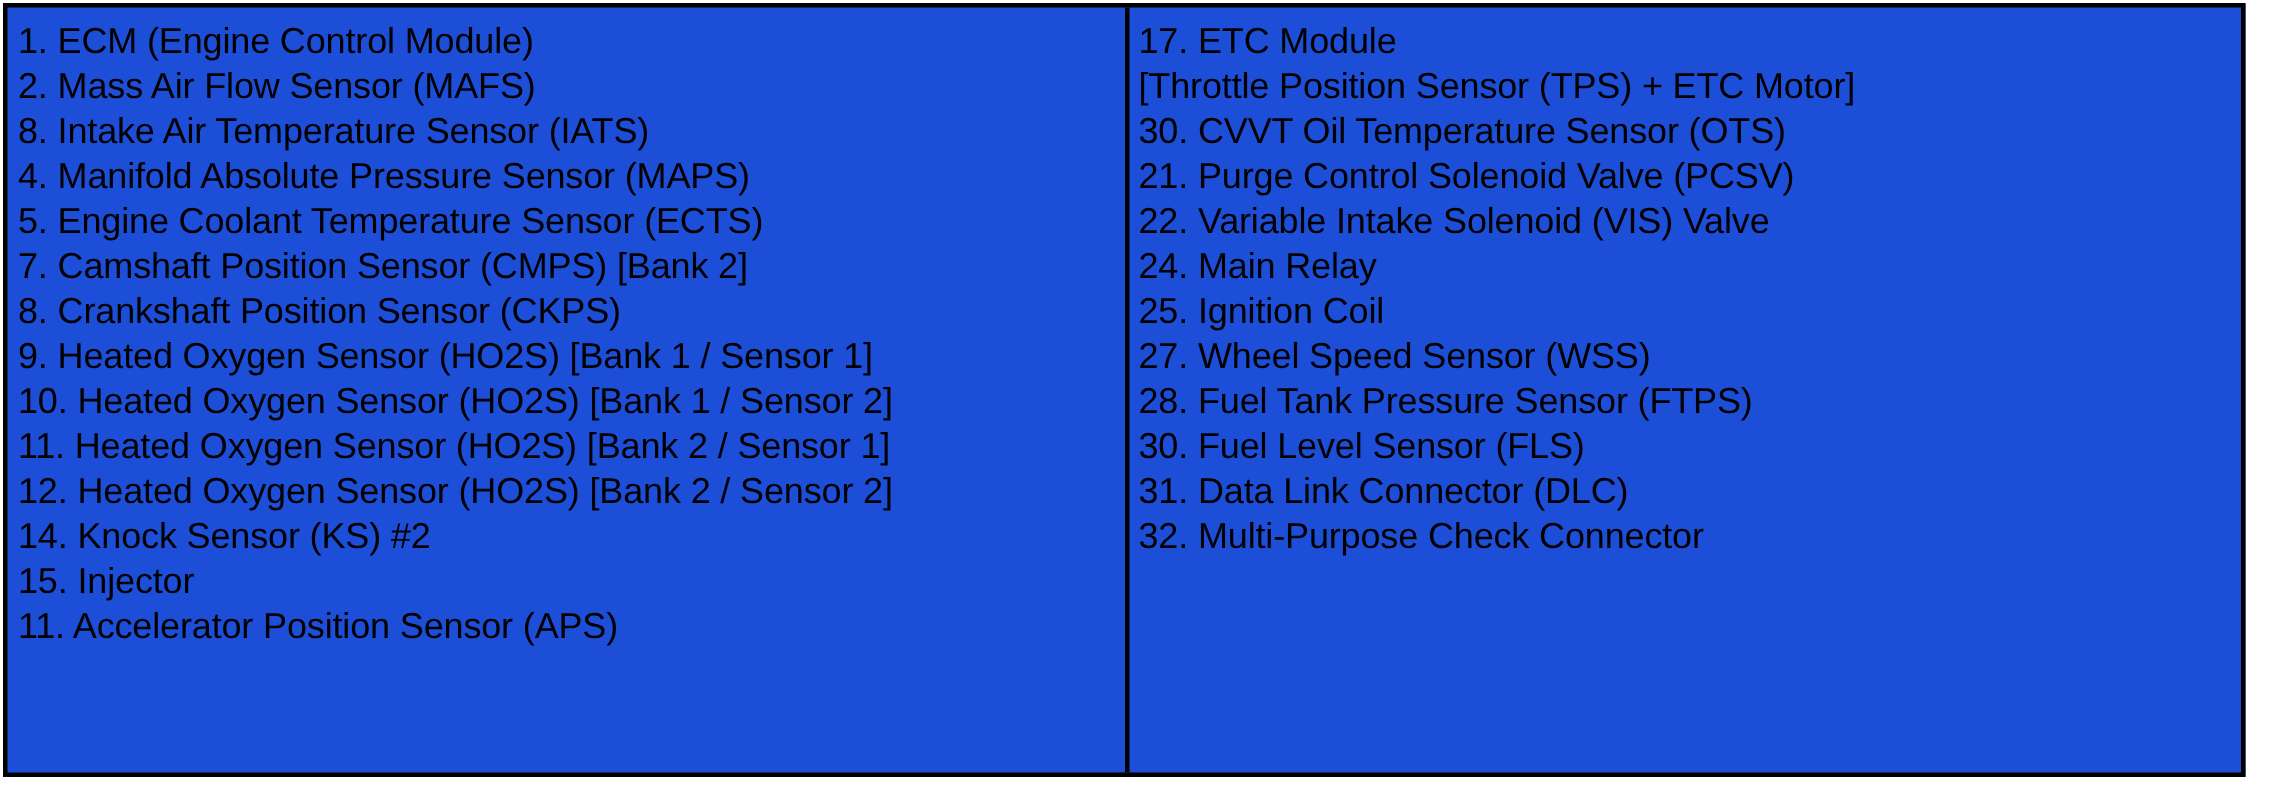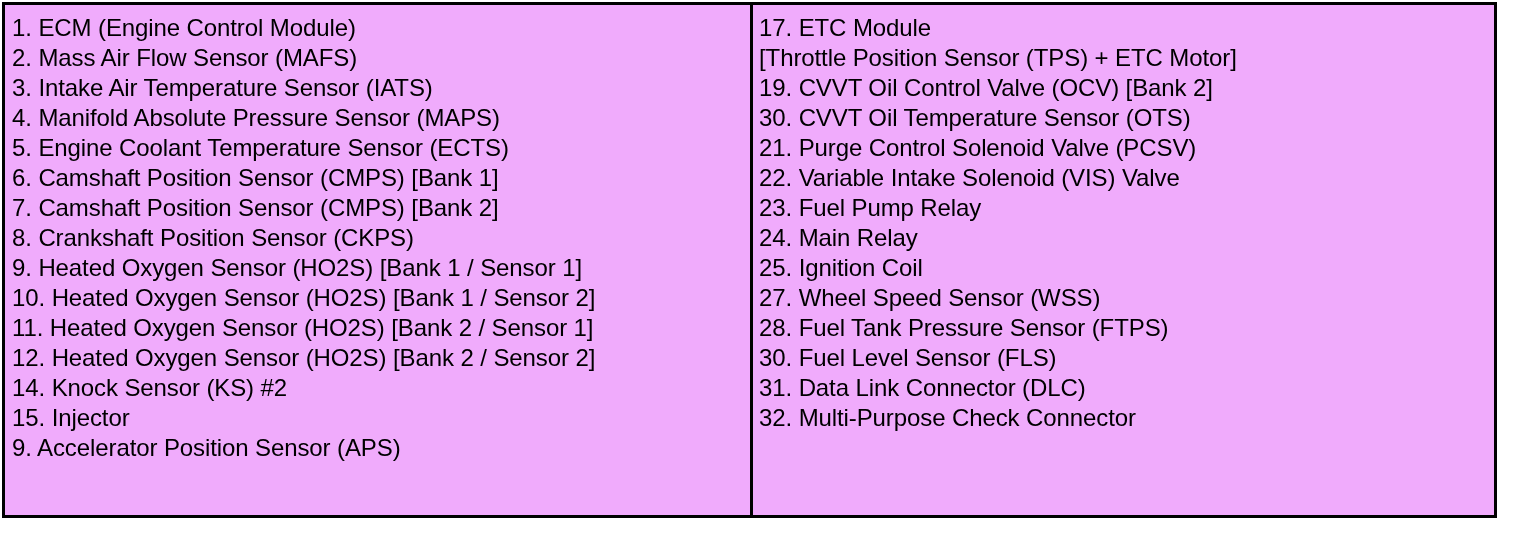--- a/index.html
+++ b/index.html
@@ -18,21 +18,21 @@
 
   
   .legend-frame {
     position: absolute;
     left: 2px;
     top: 2px;
     width: 1495px;   
     height: 516px;
     border: 3px solid #000000;
     box-sizing: border-box;
-    background: #f0abfc;
+    background: #1d4ed8;
     display: flex;
     flex-direction: row;
     align-items: stretch;
   }
 
   .legend-column {
     box-sizing: border-box;
     padding: 0;
     overflow: hidden;
   }
@@ -71,45 +71,42 @@
 </style>
 </head>
 <body>
 
 <div class="legend-frame">
 
   <div class="legend-column left">
     <ul class="legend-list">
       <li class="legend-item">1. ECM (Engine Control Module)</li>
       <li class="legend-item">2. Mass Air Flow Sensor (MAFS)</li>
-      <li class="legend-item">3. Intake Air Temperature Sensor (IATS)</li>
+      <li class="legend-item">8. Intake Air Temperature Sensor (IATS)</li>
       <li class="legend-item">4. Manifold Absolute Pressure Sensor (MAPS)</li>
       <li class="legend-item">5. Engine Coolant Temperature Sensor (ECTS)</li>
-      <li class="legend-item">6. Camshaft Position Sensor (CMPS) [Bank 1]</li>
       <li class="legend-item">7. Camshaft Position Sensor (CMPS) [Bank 2]</li>
       <li class="legend-item">8. Crankshaft Position Sensor (CKPS)</li>
       <li class="legend-item">9. Heated Oxygen Sensor (HO2S) [Bank 1 / Sensor 1]</li>
       <li class="legend-item">10. Heated Oxygen Sensor (HO2S) [Bank 1 / Sensor 2]</li>
       <li class="legend-item">11. Heated Oxygen Sensor (HO2S) [Bank 2 / Sensor 1]</li>
       <li class="legend-item">12. Heated Oxygen Sensor (HO2S) [Bank 2 / Sensor 2]</li>
       <li class="legend-item">14. Knock Sensor (KS) #2</li>
       <li class="legend-item">15. Injector</li>
-      <li class="legend-item">9. Accelerator Position Sensor (APS)</li>
+      <li class="legend-item">11. Accelerator Position Sensor (APS)</li>
     </ul>
   </div>
 
   <div class="legend-column right">
     <ul class="legend-list">
       <li class="legend-item">17. ETC Module</li>
       <li class="legend-item">[Throttle Position Sensor (TPS) + ETC Motor]</li>
-      <li class="legend-item">19. CVVT Oil Control Valve (OCV) [Bank 2]</li>
       <li class="legend-item">30. CVVT Oil Temperature Sensor (OTS)</li>
       <li class="legend-item">21. Purge Control Solenoid Valve (PCSV)</li>
       <li class="legend-item">22. Variable Intake Solenoid (VIS) Valve</li>
-      <li class="legend-item">23. Fuel Pump Relay</li>
       <li class="legend-item">24. Main Relay</li>
       <li class="legend-item">25. Ignition Coil</li>
       <li class="legend-item">27. Wheel Speed Sensor (WSS)</li>
       <li class="legend-item">28. Fuel Tank Pressure Sensor (FTPS)</li>
       <li class="legend-item">30. Fuel Level Sensor (FLS)</li>
       <li class="legend-item">31. Data Link Connector (DLC)</li>
       <li class="legend-item">32. Multi-Purpose Check Connector</li>
     </ul>
   </div>
 

